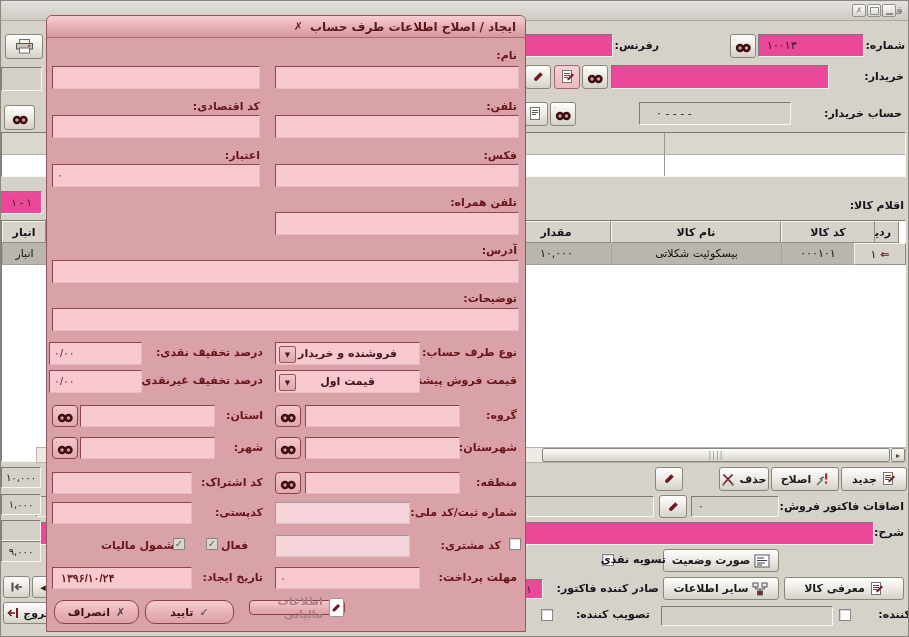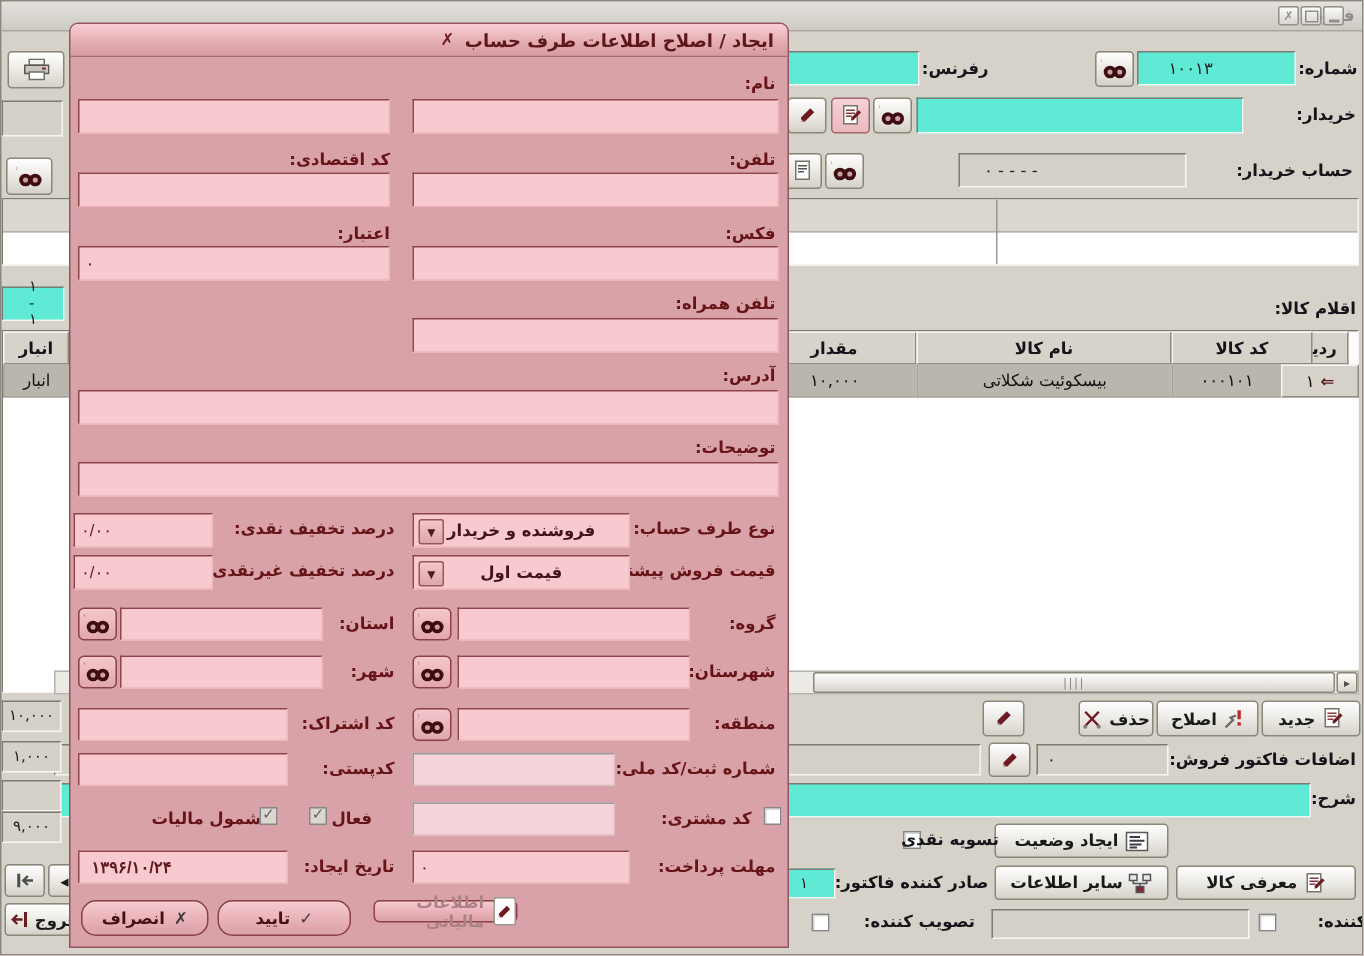--- a/index.html
+++ b/index.html
@@ -5,21 +5,21 @@
   html,body{margin:0;padding:0;}
   body{width:909px;height:637px;font-family:"DejaVu Sans","Liberation Sans",sans-serif;}
   #app{position:relative;width:909px;height:637px;background:#d6d2ca;overflow:hidden;direction:rtl;border:1px solid #8a877e;box-sizing:border-box;}
   .abs{position:absolute;box-sizing:border-box;}
   .num{direction:ltr;unicode-bidi:bidi-override;}
   
   .lblm{font-size:11px;font-weight:bold;color:#14141a;white-space:nowrap;}
   .titlebar{left:0;top:0;width:907px;height:20px;background:linear-gradient(#e3e1dd,#cecbc4);border-bottom:1px solid #aaa79e;}
   .title-txt{font-size:11px;font-weight:bold;color:#8d8d8d;}
   .tbtn{width:14px;height:13px;background:linear-gradient(#fbfbf9,#d9d6cf);border:1px solid #979289;border-radius:2px;display:flex;align-items:center;justify-content:center;font-size:8px;color:#8f8f8f;}
-  .inp-w{background:#5eead4;border:1px solid;border-color:#7b7b73 #f6f5f1 #f6f5f1 #7b7b73;font-size:11px;color:#222;padding:0 20px;}
+  .inp-w{background:#ec4899;border:1px solid;border-color:#7b7b73 #f6f5f1 #f6f5f1 #7b7b73;font-size:11px;color:#222;padding:0 8px;}
   input.inp-w,input.inp-p{outline:none;}
   .sunk-g{background:#d5d1c9;border:1px solid;border-color:#7b7b73 #f6f5f1 #f6f5f1 #7b7b73;}
   .btn-g{background:linear-gradient(#fefefe,#eceae5 50%,#d5d1c9);border:1px solid #8a8778;border-radius:3px;font-size:11px;font-weight:bold;color:#1a1a1a;display:flex;align-items:center;justify-content:center;gap:4px;cursor:default;}
   .sqbtn{width:26px;background:linear-gradient(#fefefe,#eceae5 50%,#d5d1c9);border:1px solid #8a8778;border-radius:3px;display:flex;align-items:center;justify-content:center;}
   .sqbtn.pinkbg{background:linear-gradient(#f6d2d6,#eab9be);border-color:#a4666b;}
   .cb{width:12px;height:12px;background:#fff;border:1px solid #868686;box-shadow:inset 1px 1px 0 #d6d6d6;display:flex;align-items:center;justify-content:center;font-size:10px;line-height:10px;color:#5f5f5f;}
   .cb.ck{background:#dbd7cf;}
   .cb.ck::after{content:"✓";font-weight:bold;}
   
   .th{height:22px;background:#d7d3cb;border:1px solid;border-color:#f6f5f1 #8f8c82 #8f8c82 #f6f5f1;font-size:11px;font-weight:bold;color:#14141a;display:flex;align-items:center;justify-content:center;}
@@ -219,21 +219,21 @@
   <div class="abs sunk-g num" style="left:0;top:466px;width:40px;height:21px;font-size:10px;color:#222;text-align:center;padding-top:4px;">۱۰,۰۰۰</div>
   <div class="abs sunk-g num" style="left:0;top:493px;width:40px;height:21px;font-size:10px;color:#222;text-align:center;padding-top:4px;">۱,۰۰۰</div>
   <div class="abs sunk-g num" style="left:0;top:519px;width:40px;height:21px;font-size:10px;color:#222;text-align:center;padding-top:4px;"></div>
   <div class="abs sunk-g num" style="left:0;top:540px;width:40px;height:21px;font-size:10px;color:#222;text-align:center;padding-top:4px;">۹,۰۰۰</div>
 
   <div class="abs btn-g" style="left:662px;top:548px;width:116px;height:23px;">
     <svg width="16" height="14" viewBox="0 0 16 14">
         <rect x="1" y="1" width="14" height="12" fill="#fdfdfd" stroke="#5c5954"></rect>
         <path d="M3 4 h7 M3 6.5 h10 M3 9 h8 M3 11 h5" stroke="#3c3c48" stroke-width="1.2" fill="none"></path>
       </svg>
-    <span>ایجاد وضعیت</span>
+    <span>صورت وضعیت</span>
   </div>
   <span class="abs cb" style="left:601px;top:553px;"></span>
   <span class="abs lblm" style="left:615px;top:552px;width:50px;">تسویه نقدی</span>
 
   <div class="abs btn-g" style="left:783px;top:576px;width:120px;height:23px;">
     <svg width="15" height="16" viewBox="0 0 15 16">
         <rect x="2.5" y="1.5" width="9" height="12" fill="#fdfdfd" stroke="#77746c"></rect>
         <path d="M4 4.5 h6 M4 6.5 h6 M4 8.5 h4" stroke="#8a3a3e" stroke-width="1" fill="none"></path>
         <path d="M7.5 9.5 L12.5 4.5 L14 6 L9 11 L7.5 11.5 Z" fill="#6d1b20"></path>
       </svg>

